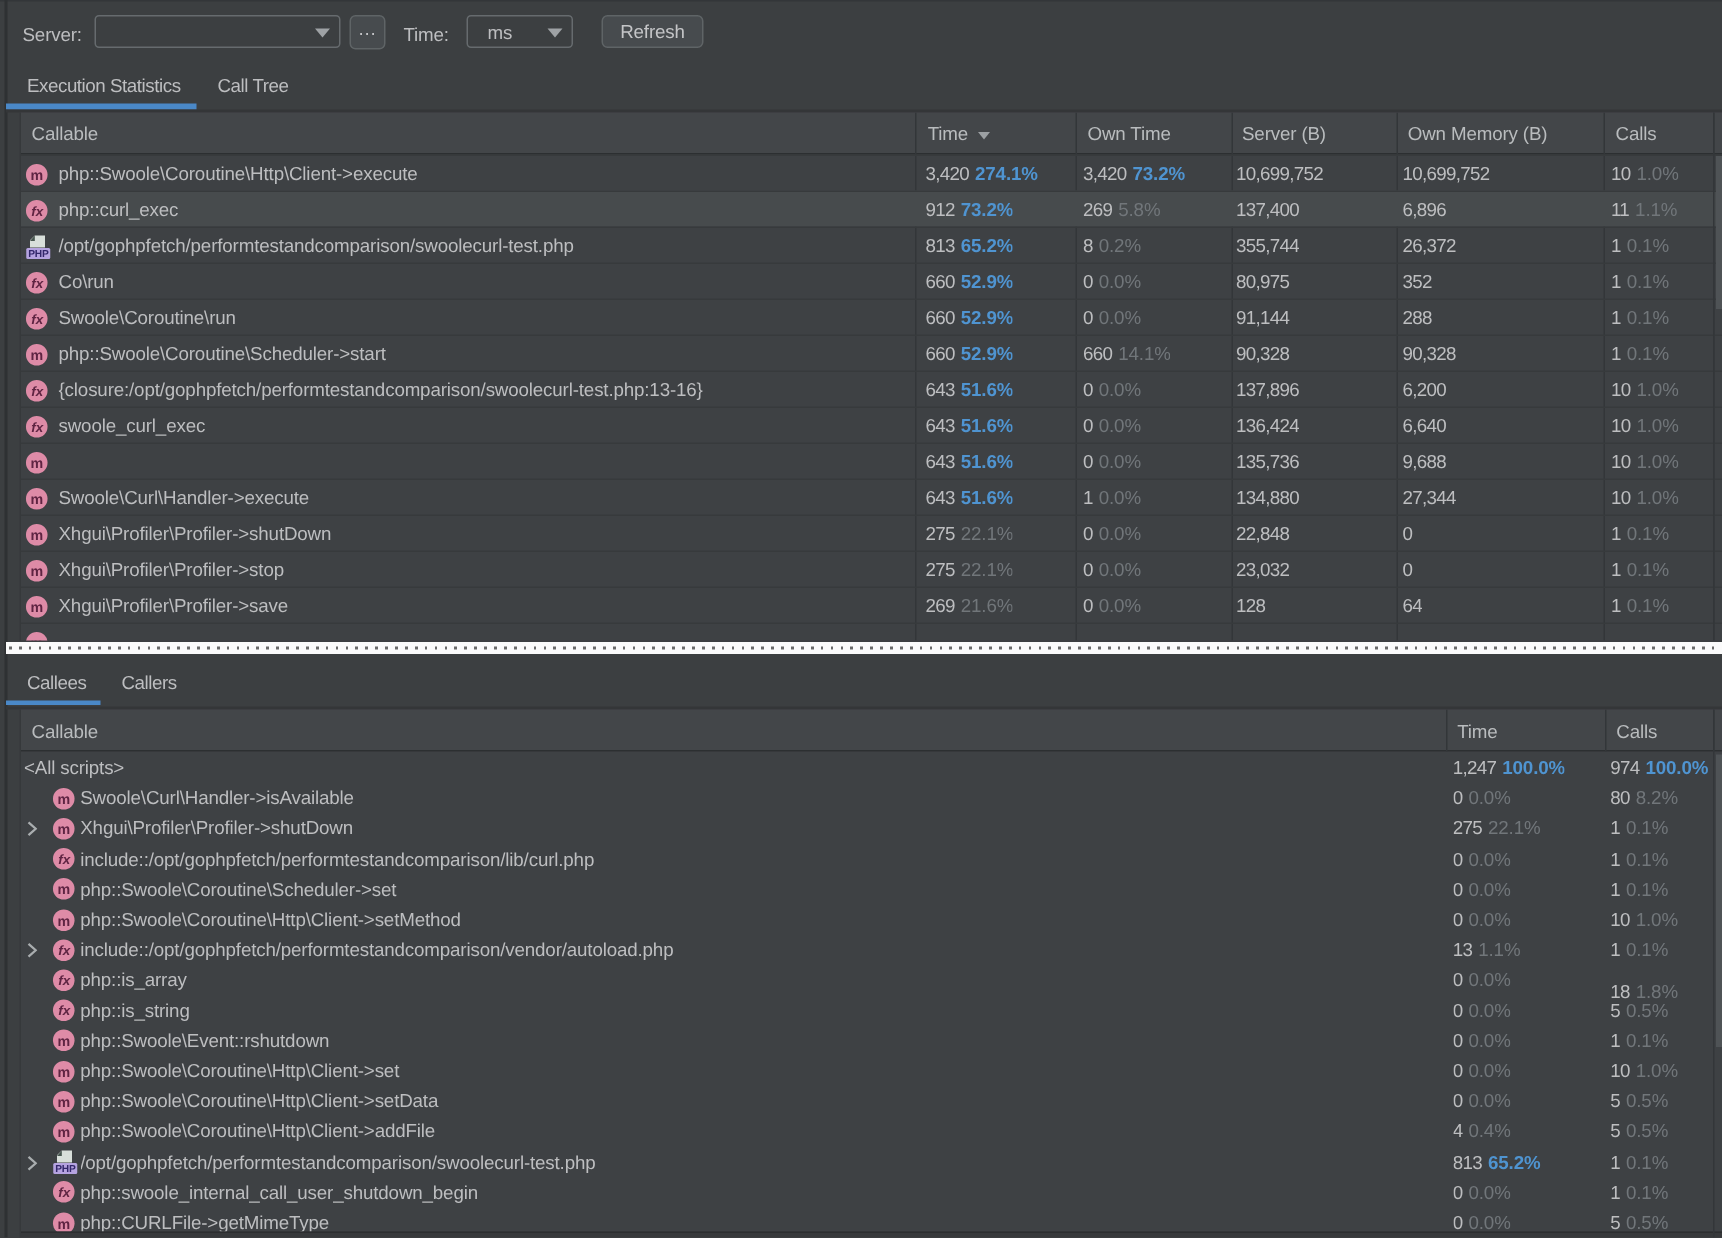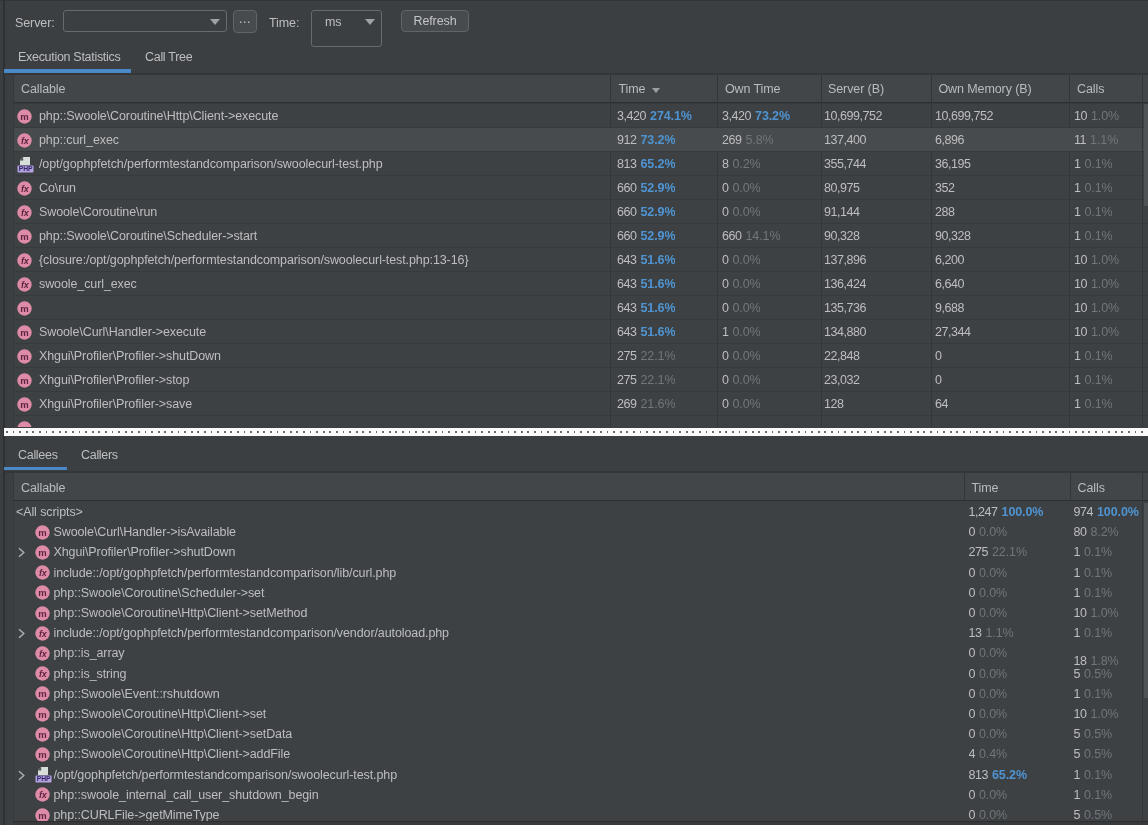--- a/index.html
+++ b/index.html
@@ -37,21 +37,21 @@
 .scrolline{position:absolute;width:1px;background:#333639}
 </style></head><body>
 <div class="topline"></div>
 <div class="leftline"></div>
 <div class="lbl" style="left:15px;top:15.5px">Server:</div>
 <div class="combo" style="left:62.5px;top:10px;width:164px;height:22px">
     <div class="arr"></div>
   </div>
 <div class="btn" style="left:233px;top:9.5px;width:24px;height:23px;line-height:17px;letter-spacing:0.5px">...</div>
 <div class="lbl" style="left:269px;top:15.5px">Time:</div>
-<div class="combo" style="left:311px;top:10px;width:71px;height:37px">
+<div class="combo" style="left:311px;top:10px;width:71px;height:22px">
     <span style="position:absolute;left:13px;top:4px">ms</span>
     <div class="arr"></div>
   </div>
 <div class="btn" style="left:401px;top:10px;width:68px;height:22px;line-height:21px">Refresh</div>
 <div class="tab" style="left:18px;top:49.5px">Execution Statistics</div>
 <div class="tab" style="left:145px;top:49.5px">Call Tree</div>
 <div class="underline" style="left:4px;top:69px;width:127px;height:4px"></div>
 <div style="position:absolute;left:4px;top:72.5px;width:1144px;height:2.5px;background:#343638"></div>
 <div class="tbl" style="top:75px;height:352px">
 <div class="thead" style="height:28px">
@@ -103,21 +103,21 @@
           <path d="M6.2,1 L13,1 L13,9 L3,9 L3,4.2 Z" fill="#D8DFDA"></path>
           <path d="M6.2,1 L6.2,4.6 L3,4.6 Z" fill="#47564F"></path>
           <rect x="0.5" y="9.4" width="16" height="7.2" rx="1" fill="#B5A3E0"></rect>
           <text x="8.6" y="15.4" font-size="6.8" font-weight="bold" fill="#33276B" text-anchor="middle" font-family="Liberation Sans">PHP</text>
         </svg>
       </span>
 <div class="cell" style="left:25px;top:4.5px;width:568px">/opt/gophpfetch/performtestandcomparison/swoolecurl-test.php</div>
 <div class="cell" style="left:603px;top:4.5px"><span class="num">813</span><span class="pb">65.2%</span></div>
 <div class="cell" style="left:708px;top:4.5px"><span class="num">8</span><span class="pg">0.2%</span></div>
 <div class="cell" style="left:810px;top:4.5px"><span class="num">355,744</span></div>
-<div class="cell" style="left:921px;top:4.5px"><span class="num">36,195</span></div>
+<div class="cell" style="left:921px;top:4.5px"><span class="num">26,372</span></div>
 <div class="cell" style="left:1060px;top:4.5px"><span class="num">1</span><span class="pg">0.1%</span></div>
 </div>
 <div class="row" style="top:100px">
 <span style="position:absolute;left:3px;top:0;width:15px;height:24px">
         <svg class="ic" width="15" height="15" viewBox="0 0 15 15">
           <circle cx="7.5" cy="7.5" r="7.2" fill="#DE8BA7"></circle>
           <text x="7.8" y="10.8" font-size="9" font-weight="bold" font-style="italic" fill="#5F2442" text-anchor="middle" font-family="Liberation Sans">fx</text>
         </svg>
       </span>
 <div class="cell" style="left:25px;top:4.5px;width:568px">Co\run</div>

